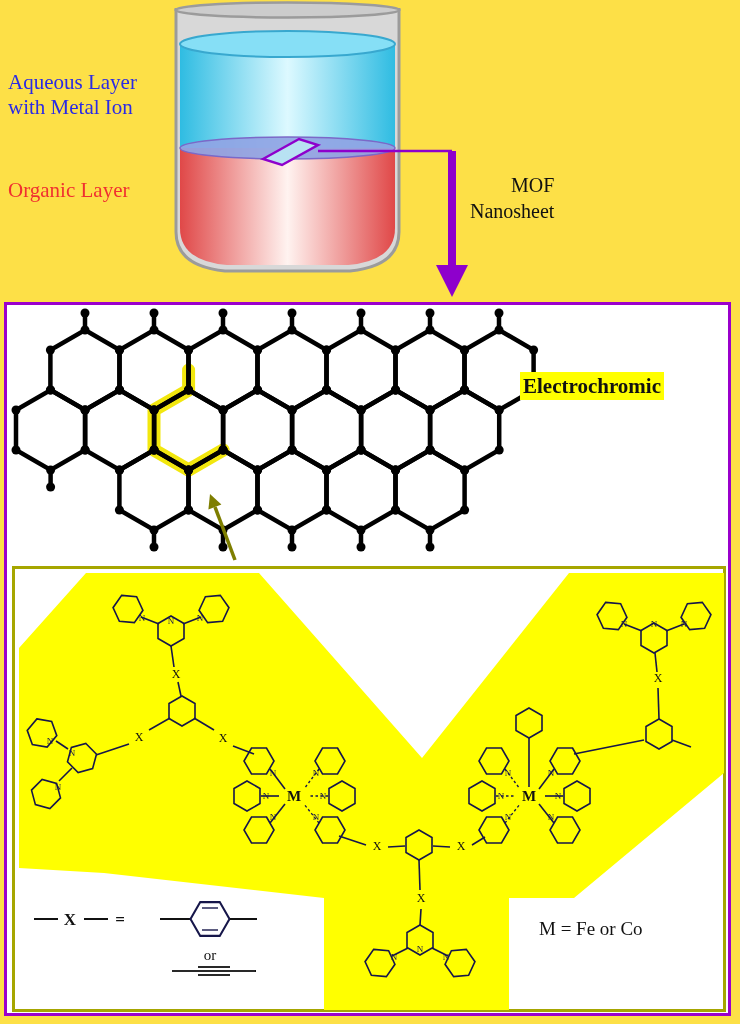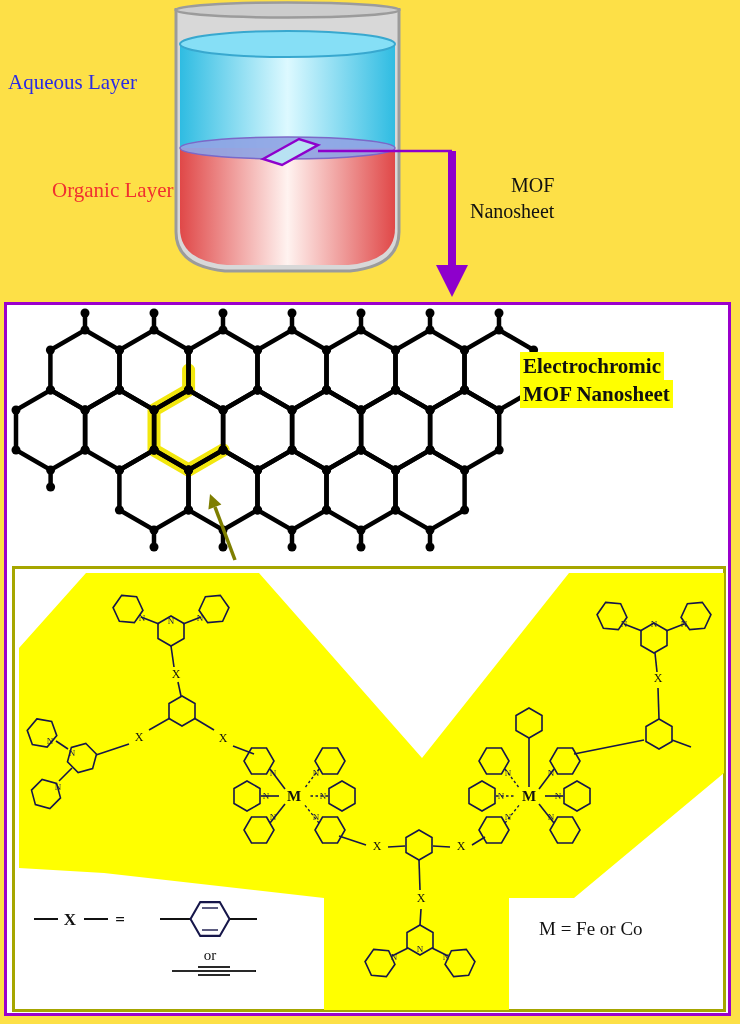--- a/index.html
+++ b/index.html
@@ -1,26 +1,26 @@
 <!DOCTYPE html>
 <html><head>
 <meta charset="utf-8">
 <style>
   html,body{margin:0;padding:0;background:#ffffff;}
   .page{position:relative;width:740px;height:1024px;background:#fde047;
         font-family:Liberation Serif, serif;overflow:hidden;}
   .abs{position:absolute;}
   .layer-label{font-size:21px;line-height:1.18;}
   .blue{color:#2a2ae6;}
-  .red{color:#f03030;margin-left:44px;}
+  .red{color:#f03030;}
   .mof-label{font-size:20px;color:#111;line-height:1.3;text-align:right;}
   .purple-box{left:4px;top:302px;width:727px;height:714px;border:3px solid #9a00cc;
               background:#fff;box-sizing:border-box;}
   .ec-title{left:520px;top:352px;font-weight:bold;font-size:21px;line-height:1.34;color:#111;}
-  .ec-title span{background:#ffff00;padding:0 3px;display:inline-block;}
+  .ec-title span{background:#ffff00;padding:0 3px;display:inline-block;margin-top:20px;}
   .olive-box{left:12px;top:566px;width:714px;height:446px;border:3px solid #a6a600;
              box-sizing:border-box;background:#fff;}
   svg{display:block;}
   .hexline{stroke:#000;stroke-width:4.5;fill:none;}
   .hexdot{fill:#000;stroke:none;}
   .hilite{stroke:#f2e70e;stroke-width:13;fill:none;stroke-linecap:round;stroke-linejoin:round;}
   .bond{stroke:#16164a;stroke-width:1.6;fill:none;}
   .bondd{stroke:#16164a;stroke-width:1.3;fill:none;stroke-dasharray:2.5,2.5;}
   .bondL{stroke:#111;stroke-width:2;fill:none;}
   .bondK{stroke:#111;stroke-width:1.8;fill:none;}
@@ -62,20 +62,21 @@
     <g>
       <polygon points="263,159 299,139 318,145 282,165" fill="#b8e2f2" stroke="#8e00cc" stroke-width="2.5"></polygon>
       <line x1="318" y1="151" x2="452" y2="151" stroke="#8e00cc" stroke-width="2.5"></line>
       <line x1="452" y1="151" x2="452" y2="267" stroke="#8e00cc" stroke-width="8"></line>
       <polygon points="436,265 468,265 452,297" fill="#8e00cc"></polygon>
     </g>
   </svg>
 
   <div class="abs layer-label blue" style="left:8px;top:70px">
     <div>Aqueous Layer</div>
+    <div>with Metal Ion</div>
   </div>
   <div class="abs layer-label red" style="left:8px;top:178px">
     <div>Organic Layer</div>
   </div>
   <div class="abs mof-label" style="left:470px;top:172px">
     <div>MOF</div>
     <div>Nanosheet</div>
   </div>
 
   <div class="abs purple-box"></div>
@@ -141,21 +142,20 @@
     </g>
 
     <g>
       <line x1="229" y1="254" x2="209" y2="201" stroke="#7e7e00" stroke-width="3.5"></line>
       <polygon points="204,188 215.4,198.5 202.4,203.4" fill="#7e7e00"></polygon>
     </g>
   </svg>
 
   <div class="abs ec-title">
     <span>Electrochromic</span><br>
-    <span>MOF Nanosheet</span>
   </div>
 
   <div class="abs olive-box"></div>
 
   <svg class="abs" style="left:14px;top:568px" width="710" height="442" viewBox="0 0 710 442">
     <defs>
       <g id="mring">
           <polygon points="0,-15 13,-7.5 13,7.5 0,15 -13,7.5 -13,-7.5" fill="none" stroke="#16164a" stroke-width="1.6"></polygon>
         </g>
     </defs>

